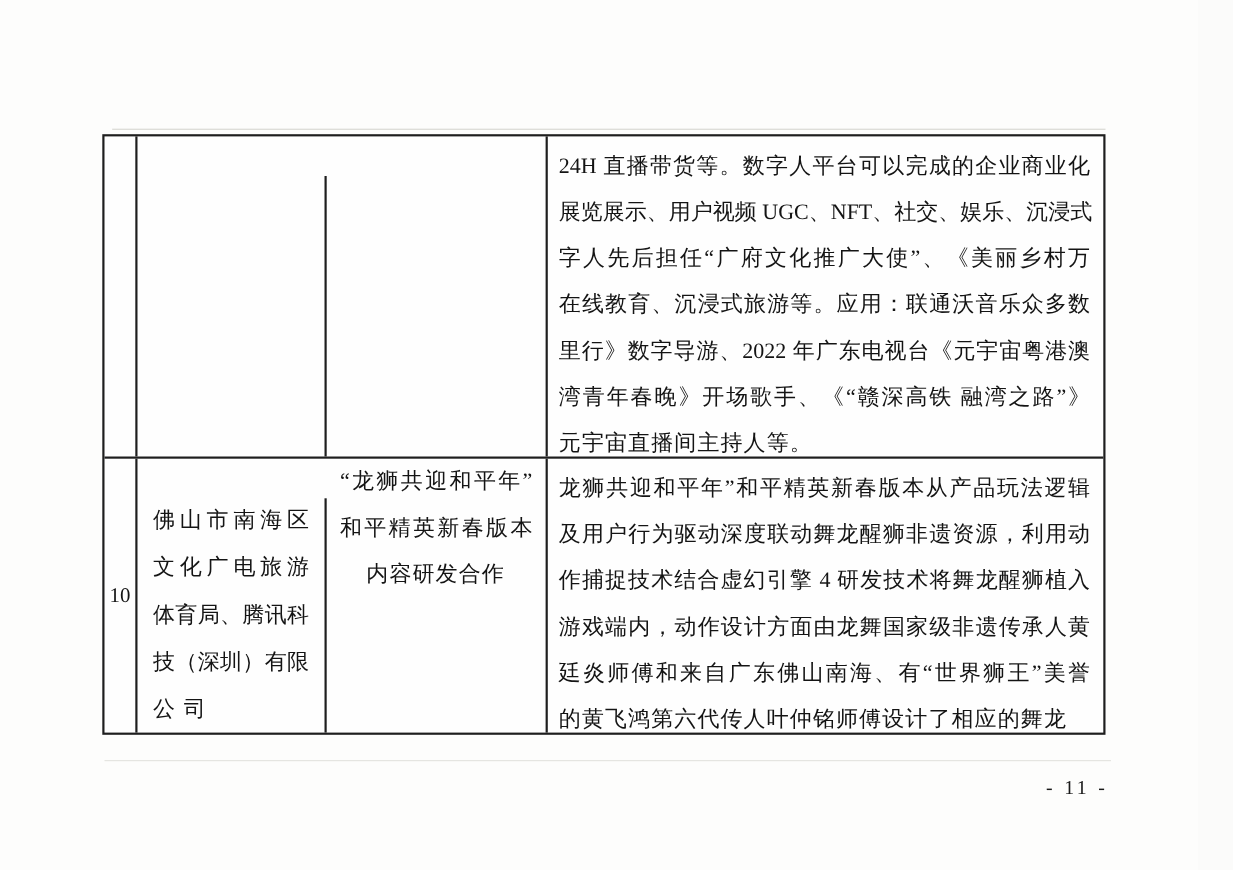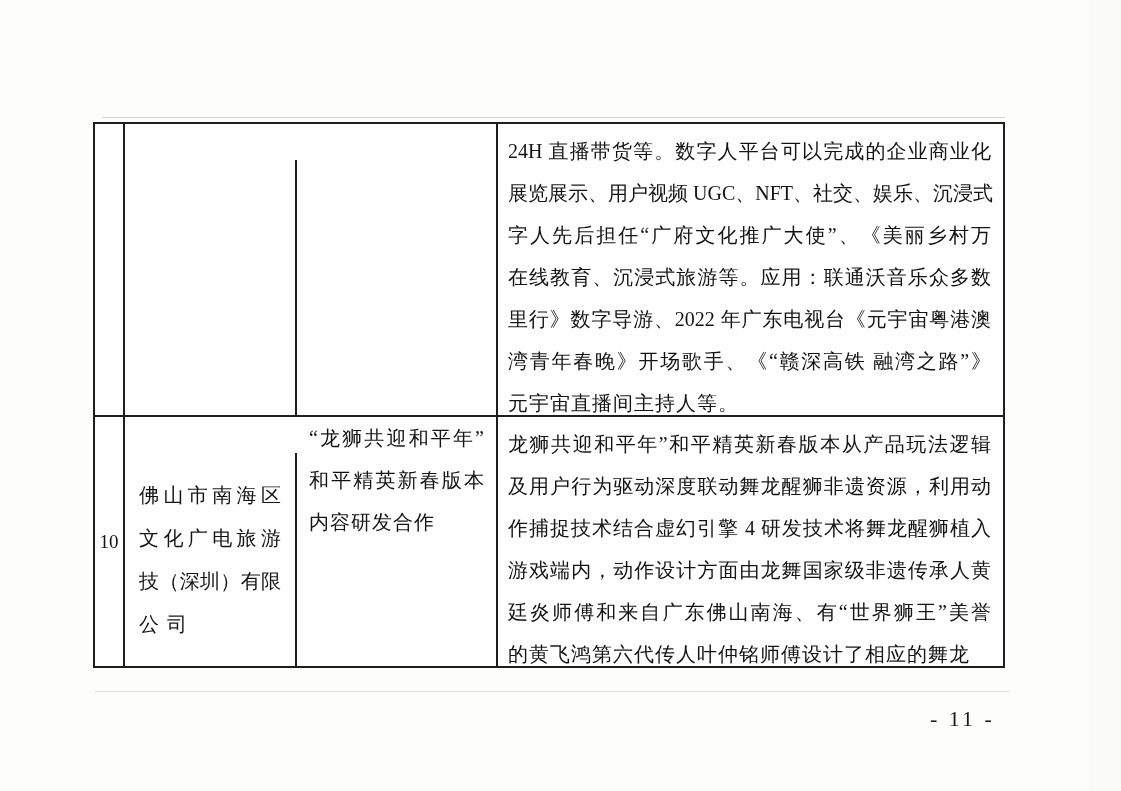--- a/index.html
+++ b/index.html
@@ -49,32 +49,32 @@
   }
   .org-line { text-align:justify; text-align-last:justify; }
   .org-line:last-child { text-align-last:left; letter-spacing:8px; }
 
   .cell-project {
     display:flex; flex-direction:column; justify-content:flex-start;
     padding:0 12px;
     font-size:20px; line-height:42px;
   }
   .project-line { text-align:justify; text-align-last:justify; }
-  .project-line:last-child { text-align-last:left; letter-spacing:1px; }
+  .project-line:last-child { text-align-last:left; letter-spacing:1px;margin-left:24px; }
 
   .cell-desc {
     padding:6px 12px 0 10px;
     font-size:20px; line-height:42px;
   }
   .desc-line { text-align:justify; text-align-last:justify; white-space:nowrap; }
   .desc-line:last-child { text-align-last:left; white-space:normal; letter-spacing:1px; }
 
   .page-number {
-    position:absolute; left:930px; top:706px;
-    font-size:22px; letter-spacing:3px;
+    position:absolute; left:951px; top:706px;
+    font-size:18px; letter-spacing:3px;
     color:#1a1a1a;
   }
 </style>
 </head>
 <body>
 
 <div class="page">
 
   <div class="ghost-top"></div>
   <div class="ghost-bottom"></div>
@@ -98,20 +98,21 @@
       </div>
     </div>
 
     <div class="trow trow-2">
       <div class="cell cell-no">
         <span>10</span>
       </div>
       <div class="cell cell-org">
         <div class="org-line">佛山市南海区</div>
         <div class="org-line">文化广电旅游</div>
+        <div class="org-line">体育局、腾讯科</div>
         <div class="org-line">技（深圳）有限</div>
         <div class="org-line">公司</div>
       </div>
       <div class="cell cell-project">
         <div class="project-line">“龙狮共迎和平年”</div>
         <div class="project-line">和平精英新春版本</div>
         <div class="project-line">内容研发合作</div>
       </div>
       <div class="cell cell-desc">
         <div class="desc-line">龙狮共迎和平年”和平精英新春版本从产品玩法逻辑</div>

